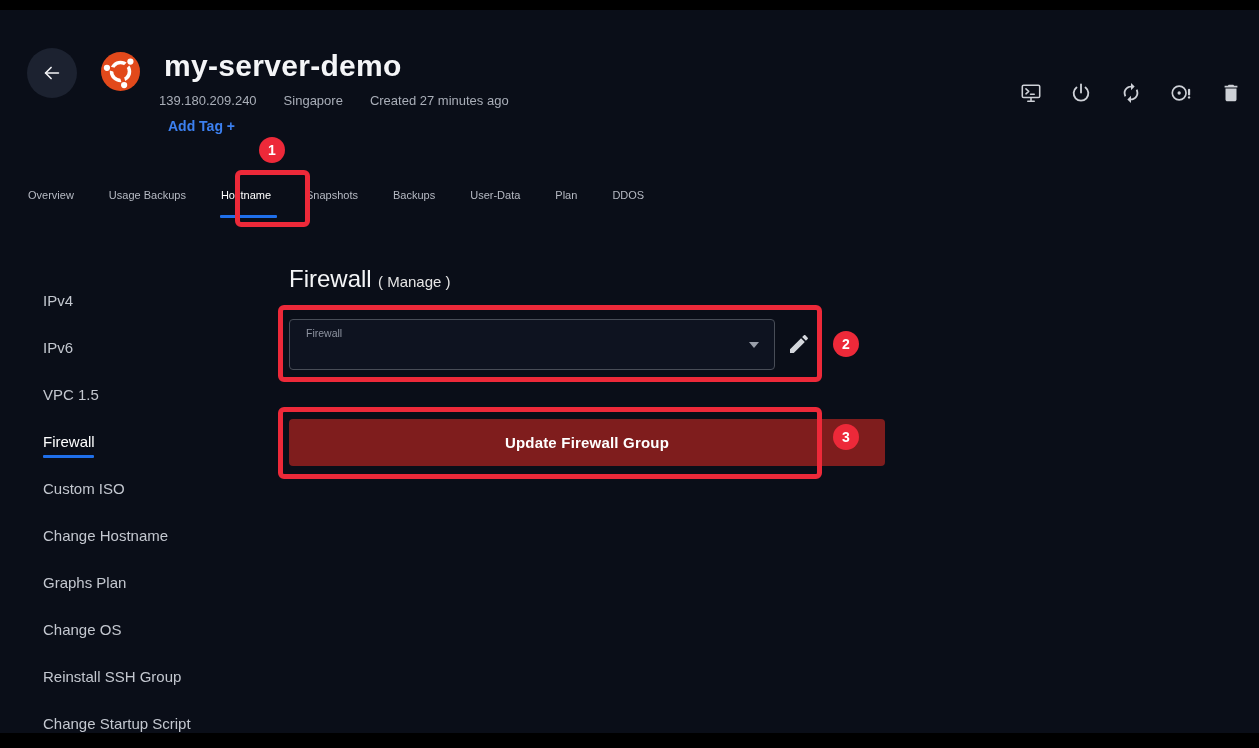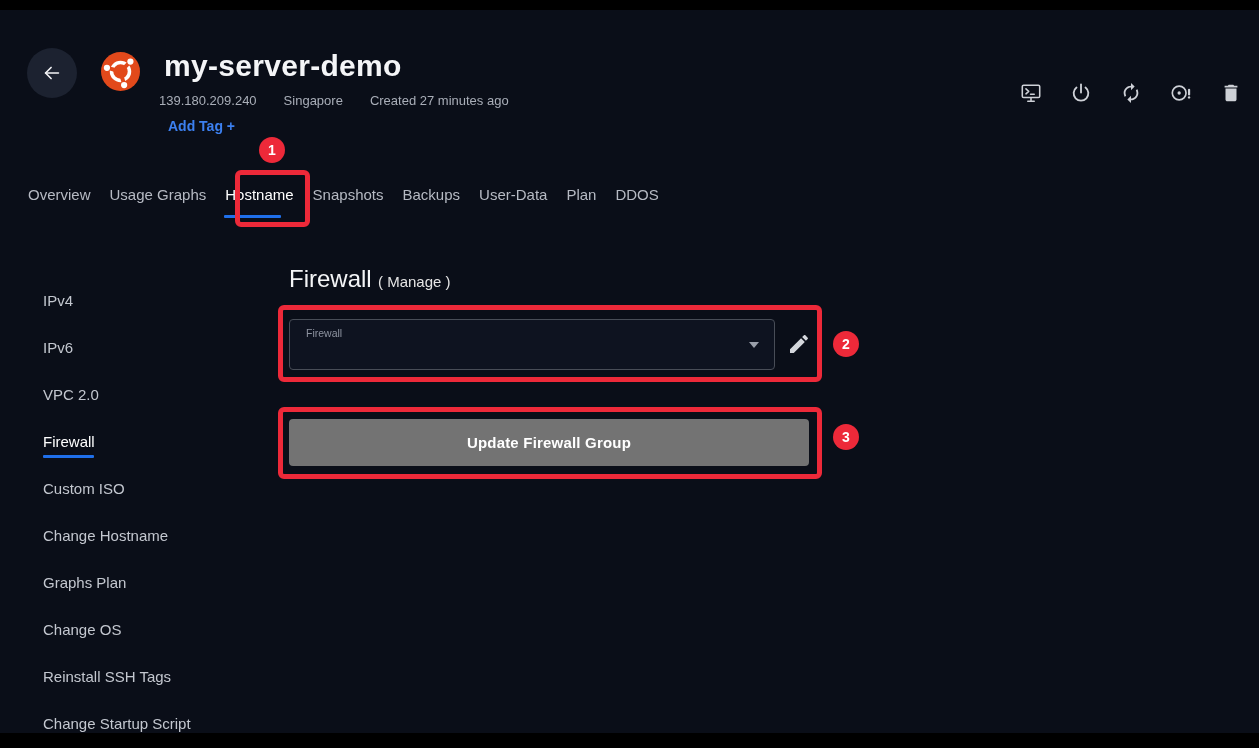--- a/index.html
+++ b/index.html
@@ -55,22 +55,22 @@
   .action-btn {
     background: none; border: none; padding: 0; cursor: pointer;
     color: #ced1d7; width: 22px; height: 22px;
     display: flex; align-items: center; justify-content: center;
   }
   .action-btn svg { width: 22px; height: 22px; }
 
   
   .tabs {
     position: absolute; left: 28px; top: 186px;
-    display: flex; gap: 19px;
-    font-size: 15px; line-height: 18px; color: #b6bac3;
+    display: flex; gap: 35px;
+    font-size: 11px; line-height: 18px; color: #b6bac3;
   }
   .tab { cursor: pointer; position: relative; white-space: nowrap; }
   .tab.active { color: #ffffff; }
   .tab-underline {
     position: absolute; left: -1px; top: 29px;
     width: 57px; height: 3px; background: #1f6fea; border-radius: 1px;
   }
 
   
   .sidebar {
@@ -112,22 +112,22 @@
 
   .edit-btn {
     position: absolute; left: 787px; top: 332px;
     width: 24px; height: 24px; background: none; border: none; padding: 0;
     color: #d4d7dc; cursor: pointer;
   }
   .edit-btn svg { width: 24px; height: 24px; }
 
   .update-btn {
     position: absolute; left: 289px; top: 419px;
-    width: 520px; height: 47px;
-    background: #737373; border: none; border-radius: 4px;
+    width: 596px; height: 47px;
+    background: #7f1d1d; border: none; border-radius: 4px;
     color: #ffffff; font-size: 15px; font-weight: 700;
     font-family: "Liberation Sans", sans-serif;
     cursor: pointer; letter-spacing: 0.2px;
   }
 
   
   .annotation-box {
     position: absolute; box-sizing: border-box;
     border: 5px solid #ed2939; border-radius: 6px;
     pointer-events: none;
@@ -218,45 +218,45 @@
     </button>
     <button class="action-btn">
       <svg viewBox="0 0 24 24" fill="currentColor">
         <path d="M6 19c0 1.1.9 2 2 2h8c1.1 0 2-.9 2-2V7H6v12zM19 4h-3.5l-1-1h-5l-1 1H5v2h14V4z"></path>
       </svg>
     </button>
   </div>
 
   <nav class="tabs">
     <div class="tab">Overview</div>
-    <div class="tab">Usage Graphs</div>
+    <div class="tab">Usage Backups</div>
     <div class="tab active">
       <span>Hostname</span>
       <span class="tab-underline"></span>
     </div>
     <div class="tab">Snapshots</div>
     <div class="tab">Backups</div>
     <div class="tab">User-Data</div>
     <div class="tab">Plan</div>
     <div class="tab">DDOS</div>
   </nav>
 
   <ul class="sidebar">
     <li class="side-item">IPv4</li>
     <li class="side-item">IPv6</li>
-    <li class="side-item">VPC 2.0</li>
+    <li class="side-item">VPC 1.5</li>
     <li class="side-item active">
       <span>Firewall</span>
       <span class="side-underline"></span>
     </li>
     <li class="side-item">Custom ISO</li>
     <li class="side-item">Change Hostname</li>
     <li class="side-item">Graphs Plan</li>
     <li class="side-item">Change OS</li>
-    <li class="side-item">Reinstall SSH Tags</li>
+    <li class="side-item">Reinstall SSH Group</li>
     <li class="side-item">Change Startup Script</li>
   </ul>
 
   <h2 class="section-title">Firewall</h2>
   <a class="manage-link">( Manage )</a>
 
   <div class="dropdown">
     <span class="dd-label">Firewall</span>
     <span class="dd-caret"></span>
   </div>

